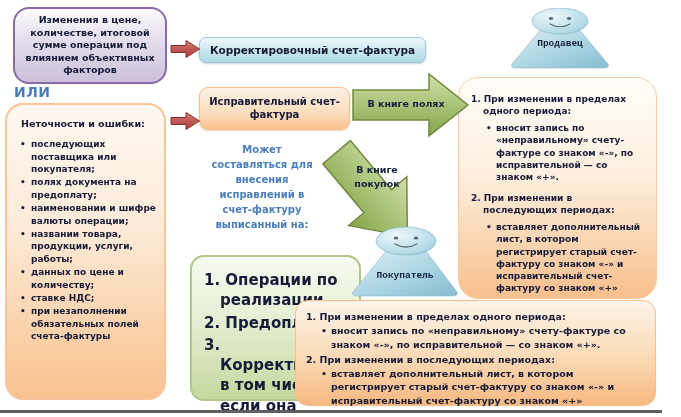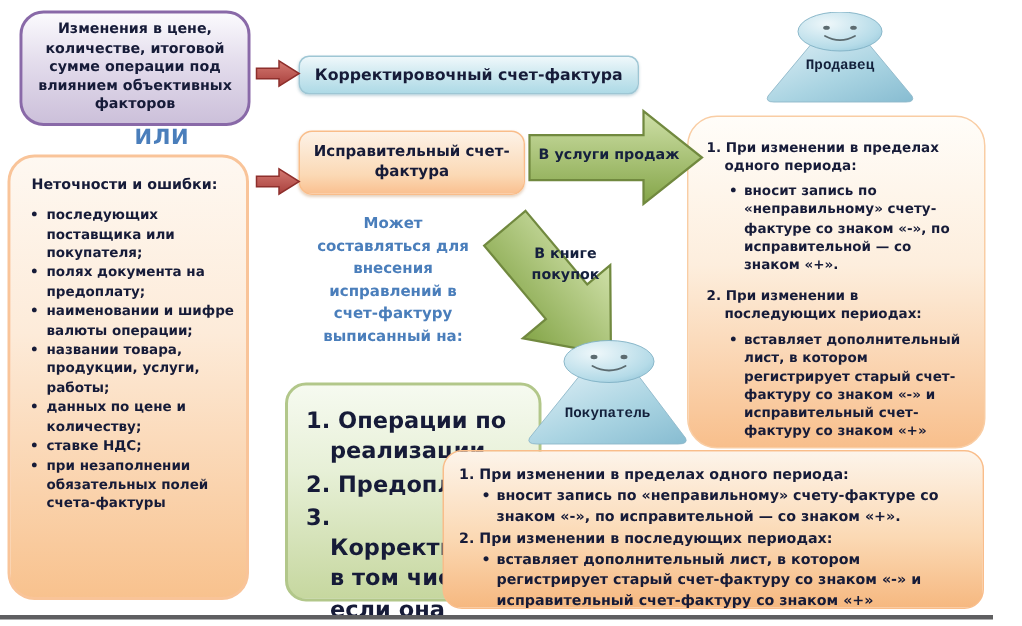--- a/index.html
+++ b/index.html
@@ -6,21 +6,21 @@
   #slide{position:relative;width:662px;height:417px;background:#ffffff;overflow:hidden;
          font-family:"DejaVu Sans","Liberation Sans",sans-serif;font-weight:bold;color:#161b38;}
   .abs{position:absolute;box-sizing:border-box;}
   .pre{white-space:pre-line;}
   .ctr{display:flex;align-items:center;justify-content:center;text-align:center;}
 
   
   .purple-box{left:13px;top:7px;width:154px;height:77px;border:2px solid #8969a8;border-radius:16px;
       background:linear-gradient(180deg,#fbfafd 0%,#e3dcec 45%,#ccc0da 100%);
       font-size:9.5px;line-height:1.33;padding:4px 6px;}
-  .or-label{left:31px;top:84px;width:154px;text-align:center;font-size:14px;color:#4a7ebb;letter-spacing:.5px;}
+  .or-label{left:14px;top:84px;width:154px;font-size:14px;color:#4a7ebb;letter-spacing:.5px;}
   .errors-box{left:5px;top:103px;width:161px;height:297px;border:2px solid #f9c499;border-radius:18px;
       background:linear-gradient(180deg,#fef8f1 0%,#fdebd9 40%,#f8c28e 100%);
       padding:12px 8px 0 10px;font-size:9px;line-height:1.38;}
   .errors-title{font-size:9.5px;margin:0 0 8px 4px;}
   .err-list{list-style:none;margin:0;padding:0;}
   .err-list li{position:relative;padding-left:14px;margin-bottom:1px;}
   .err-list li::before{content:"•";position:absolute;left:3px;}
 
   .blue-box{left:199px;top:37px;width:227px;height:26px;border:1px solid #9ec6d4;border-radius:7px;
       background:linear-gradient(180deg,#eff8fb 0%,#c9e6ee 55%,#aedae6 100%);
@@ -139,21 +139,21 @@
 
   <svg class="abs" style="left:351px;top:71px;" width="120" height="68" viewBox="0 0 120 68">
     <defs>
         <linearGradient id="gg1" x1="0" y1="0" x2="0" y2="1">
       <stop offset="0" stop-color="#cfe0a8"></stop>
           <stop offset="1" stop-color="#84a548"></stop>
         </linearGradient>
       </defs>
     <path d="M2 19 H78 V3 L117 34 L78 65 V49 H2 Z" fill="url(#gg1)" stroke="#71893f" stroke-width="1.5"></path>
   </svg>
-  <div class="abs arrow-label" style="left:354px;top:98px;width:104px;font-size:9.5px;">В услуги продаж</div>
+  <div class="abs arrow-label" style="left:354px;top:98px;width:104px;font-size:9.5px;">В книге полях</div>
 
   <svg class="abs" style="left:300px;top:133px;overflow:visible;" width="140" height="118" viewBox="0 0 140 118">
     <defs>
         <linearGradient id="gg2" x1="0" y1="0" x2="0" y2="1">
       <stop offset="0" stop-color="#cfe0a8"></stop>
           <stop offset="1" stop-color="#84a548"></stop>
         </linearGradient>
       </defs>
     <g transform="rotate(50 70 59)">
       <path d="M18 41 H82 V21 L128 59 L82 97 V77 H18 Z" fill="url(#gg2)" stroke="#71893f" stroke-width="1.5"></path>

